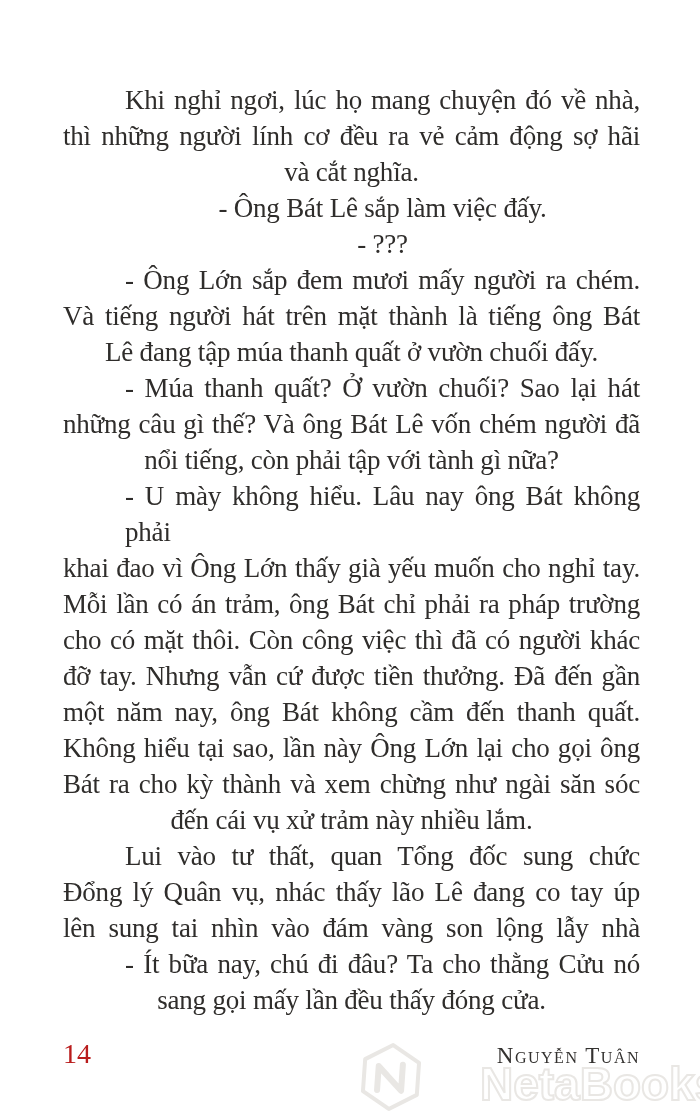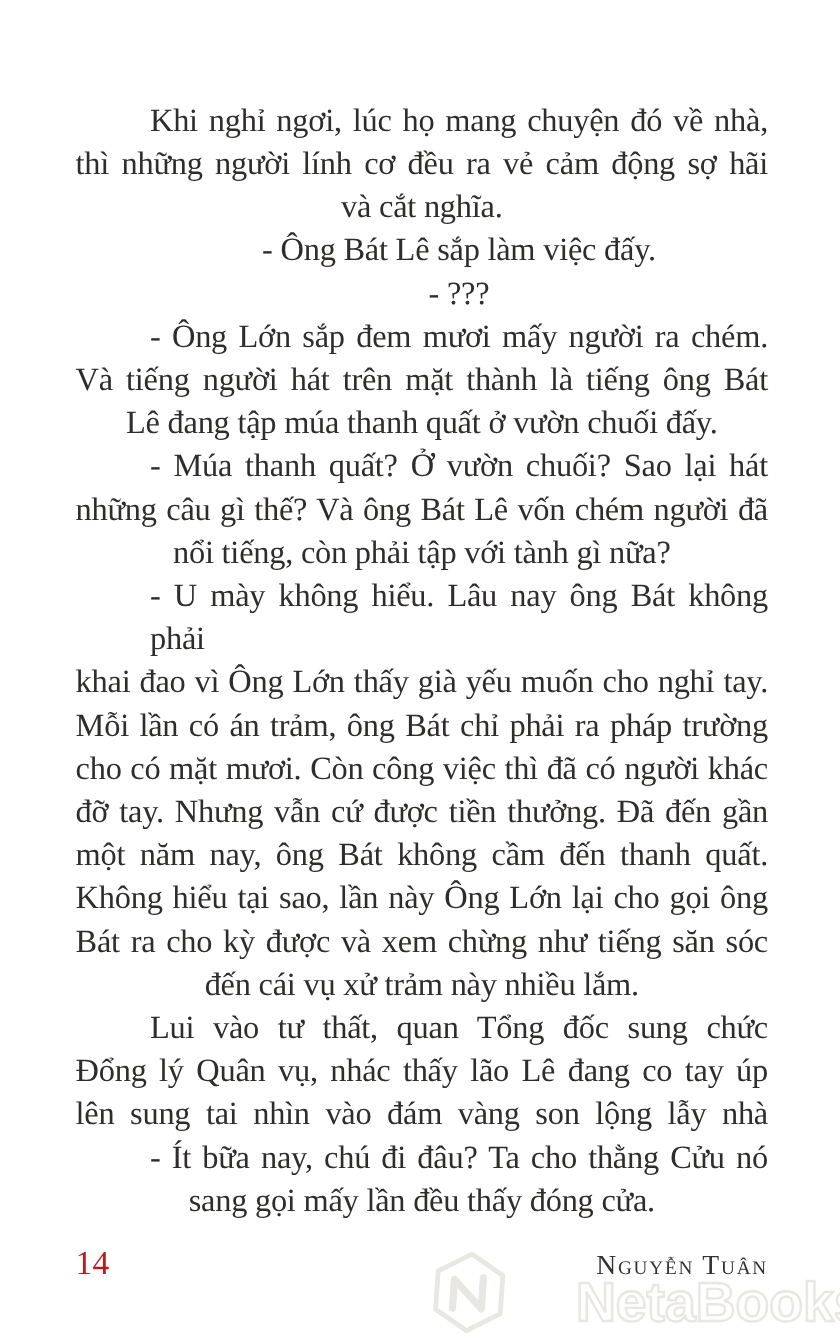--- a/index.html
+++ b/index.html
@@ -89,25 +89,25 @@
     <div class="line indent">- ???</div>
     <div class="line indent justify">- Ông Lớn sắp đem mươi mấy người ra chém.</div>
     <div class="line justify">Và tiếng người hát trên mặt thành là tiếng ông Bát</div>
     <div class="line">Lê đang tập múa thanh quất ở vườn chuối đấy.</div>
     <div class="line indent justify">- Múa thanh quất? Ở vườn chuối? Sao lại hát</div>
     <div class="line justify">những câu gì thế? Và ông Bát Lê vốn chém người đã</div>
     <div class="line">nổi tiếng, còn phải tập với tành gì nữa?</div>
     <div class="line indent justify">- U mày không hiểu. Lâu nay ông Bát không phải</div>
     <div class="line justify">khai đao vì Ông Lớn thấy già yếu muốn cho nghỉ tay.</div>
     <div class="line justify">Mỗi lần có án trảm, ông Bát chỉ phải ra pháp trường</div>
-    <div class="line justify">cho có mặt mươi. Còn công việc thì đã có người khác</div>
+    <div class="line justify">cho có mặt thôi. Còn công việc thì đã có người khác</div>
     <div class="line justify">đỡ tay. Nhưng vẫn cứ được tiền thưởng. Đã đến gần</div>
     <div class="line justify">một năm nay, ông Bát không cầm đến thanh quất.</div>
     <div class="line justify">Không hiểu tại sao, lần này Ông Lớn lại cho gọi ông</div>
-    <div class="line justify">Bát ra cho kỳ được và xem chừng như tiếng săn sóc</div>
+    <div class="line justify">Bát ra cho kỳ thành và xem chừng như ngài săn sóc</div>
     <div class="line">đến cái vụ xử trảm này nhiều lắm.</div>
     <div class="line indent justify">Lui vào tư thất, quan Tổng đốc sung chức</div>
     <div class="line justify">Đổng lý Quân vụ, nhác thấy lão Lê đang co tay úp</div>
     <div class="line justify">lên sung tai nhìn vào đám vàng son lộng lẫy nhà</div>
     <div class="line indent justify">- Ít bữa nay, chú đi đâu? Ta cho thằng Cửu nó</div>
     <div class="line">sang gọi mấy lần đều thấy đóng cửa.</div>
   </div>
 
 <div class="footer">
   <span class="page-number">14</span>

